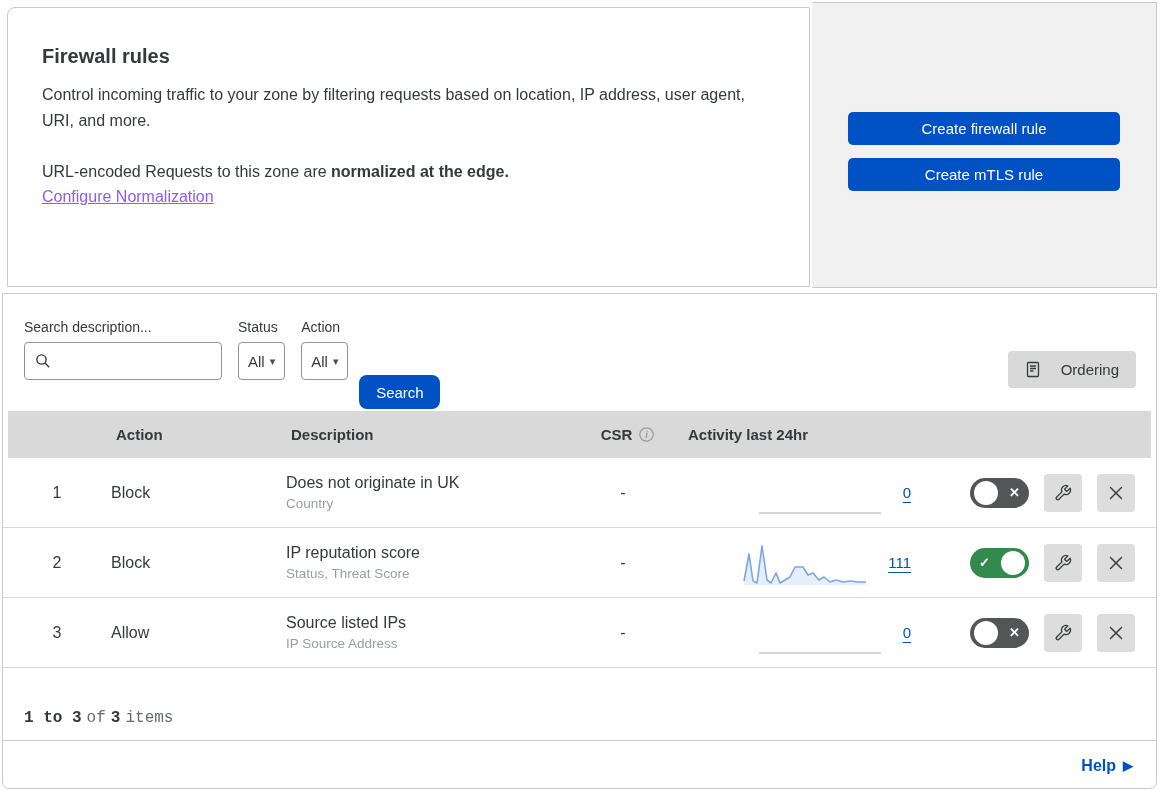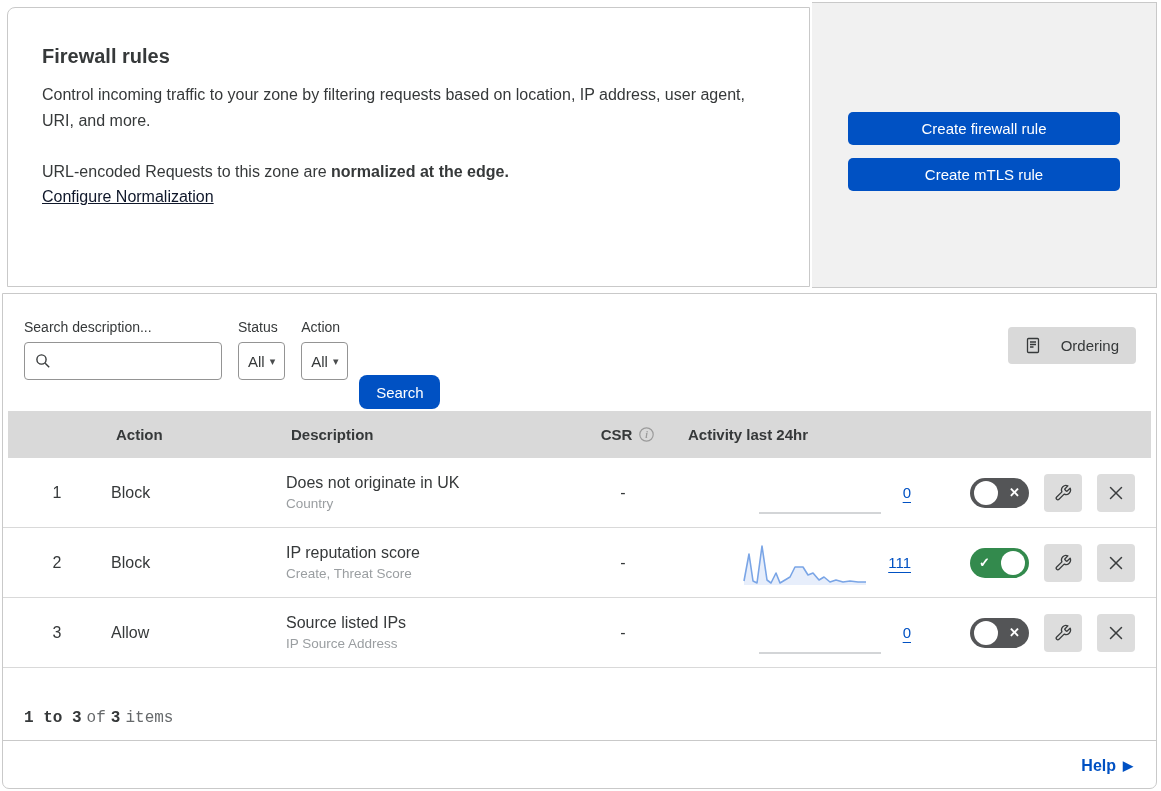--- a/index.html
+++ b/index.html
@@ -13,40 +13,40 @@
     display:flex; flex-direction:column; align-items:flex-end; padding:109px 36px 16px 0; gap:13px; }
   .btn-primary { width:272px; height:33px; background:#0051c3; color:#fff; border:none; border-radius:5px;
     font-family:"Liberation Sans", sans-serif; font-size:15px; cursor:pointer; }
   .header-card { position:absolute; left:7px; top:7px; width:803px; height:280px; background:#fff;
     border:1px solid #c9c9c9; border-radius:8px 0 0 0; padding:36px 34px; }
   .header-card h1 { font-size:20px; font-weight:bold; line-height:24px; }
   .header-card .desc { margin-top:14px; font-size:16px; line-height:26px; max-width:715px; }
   .header-card .usage { margin-top:28px; font-size:16px; font-weight:bold; line-height:22px; }
   .header-card .norm { margin-top:27px; font-size:16px; line-height:22px; }
   .header-card .norm b { font-weight:bold; }
-  a.link { color:#0f172a; text-decoration:underline; font-size:16px; display:inline-block; margin-top:5px; cursor:pointer; }
+  a.link { color:#8b5cf6; text-decoration:underline; font-size:16px; display:inline-block; margin-top:5px; cursor:pointer; }
 
   
   .main-card { position:absolute; left:2px; top:293px; width:1155px; height:496px;
     border:1px solid #c9c9c9; border-radius:0 0 7px 7px; background:#fff; overflow:hidden; }
 
   .filter-bar { height:117px; padding:25px 20px 0 21px; display:flex; align-items:flex-start; }
   .field { display:flex; flex-direction:column; margin-right:16px; }
   .field .flabel { font-size:14px; line-height:16px; margin-bottom:7px; }
   .search-box { position:relative; width:198px; height:38px; }
   .search-box input { width:198px; height:38px; border:1px solid #949494; border-radius:4px;
     padding:0 8px 0 36px; font-size:15px; font-family:"Liberation Sans", sans-serif; color:#36393a; outline:none; }
   .search-box .mag { position:absolute; left:11px; top:11px; }
   .select { height:38px; min-width:47px; border:1px solid #949494; border-radius:4px; background:#fff;
     display:flex; align-items:center; justify-content:center; gap:5px; padding:0 9px; font-size:15px; cursor:pointer; }
   .select .caret { font-size:11px; color:#4a4d4e; line-height:1; }
   .btn-search { align-self:flex-end; margin-bottom:2px; margin-left:-5px; width:81px; height:34px; background:#0051c3; color:#fff;
     border:none; border-radius:8px; font-size:15px; font-family:Liberation Sans, sans-serif; cursor:pointer; }
   .spacer { flex:1; }
-  .btn-ordering { align-self:flex-start; margin-top:8px; height:37px; padding:0 17px; background:#d9d9d9; color:#36393a;
+  .btn-ordering { align-self:flex-start; margin-top:32px; height:37px; padding:0 17px; background:#d9d9d9; color:#36393a;
     border:none; border-radius:4px; font-size:15px; font-family:"Liberation Sans", sans-serif;
     display:flex; align-items:center; gap:20px; cursor:pointer; }
 
   .grid-cols { display:grid; grid-template-columns:108px 175px 277px 120px 250px 1fr; }
   .thead { background:#d9d9d9; height:47px; align-items:center; font-weight:bold; font-size:15px; margin:0 5px; }
   .thead .hc { display:flex; align-items:center; }
   .thead .csr-h { gap:6px; justify-content:center; }
 
   .trow { height:70px; border-bottom:1px solid #d9d9d9; align-items:center; font-size:16px; }
   .cell { display:flex; align-items:center; }
@@ -194,21 +194,21 @@
                 <line x1="14.5" y1="3.5" x2="3.5" y2="14.5"></line>
         </svg>
       </button>
     </div>
         </div>
         <div class="trow grid-cols">
     <div class="cell num">2</div>
     <div class="cell">Block</div>
     <div class="cell desc">
       <div class="d1">IP reputation score</div>
-      <div class="d2">Create, Threat Score</div>
+      <div class="d2">Status, Threat Score</div>
     </div>
     <div class="cell csr">-</div>
     <div class="cell activity">
       <svg class="spark" width="130" height="44" viewBox="0 0 130 44">
               <polygon points="4,40 9,13 13,40 17,42 22,5 27,39 31,42 36,32 40,42 45,39 50,36 55,26 63,26 68,34 73,32 79,39 84,36 90,41 96,39 103,41 110,40 118,41 126,41 126,44 4,44" fill="#e7eefb"></polygon>
        <polyline points="4,40 9,13 13,40 17,42 22,5 27,39 31,42 36,32 40,42 45,39 50,36 55,26 63,26 68,34 73,32 79,39 84,36 90,41 96,39 103,41 110,40 118,41 126,41" fill="none" stroke="#7aa5e6" stroke-width="1.6" stroke-linejoin="round"></polyline>
             </svg>
       <a class="count">111</a>
     </div>
     <div class="cell controls">

